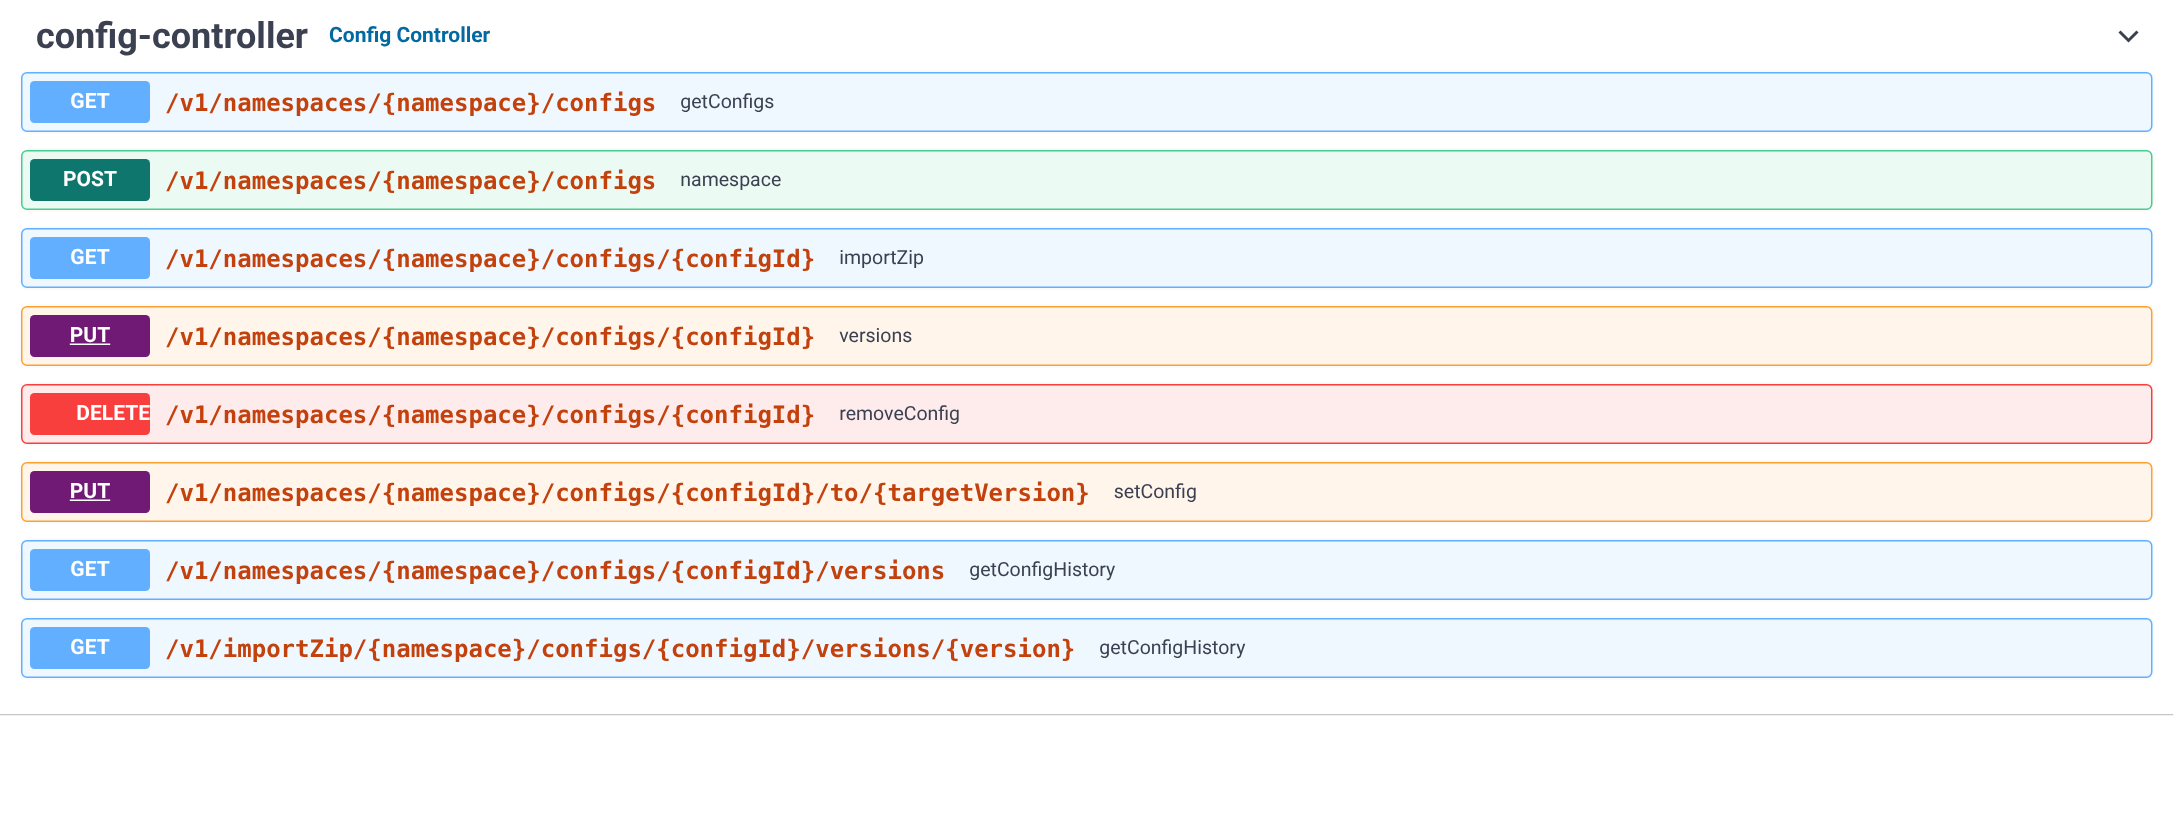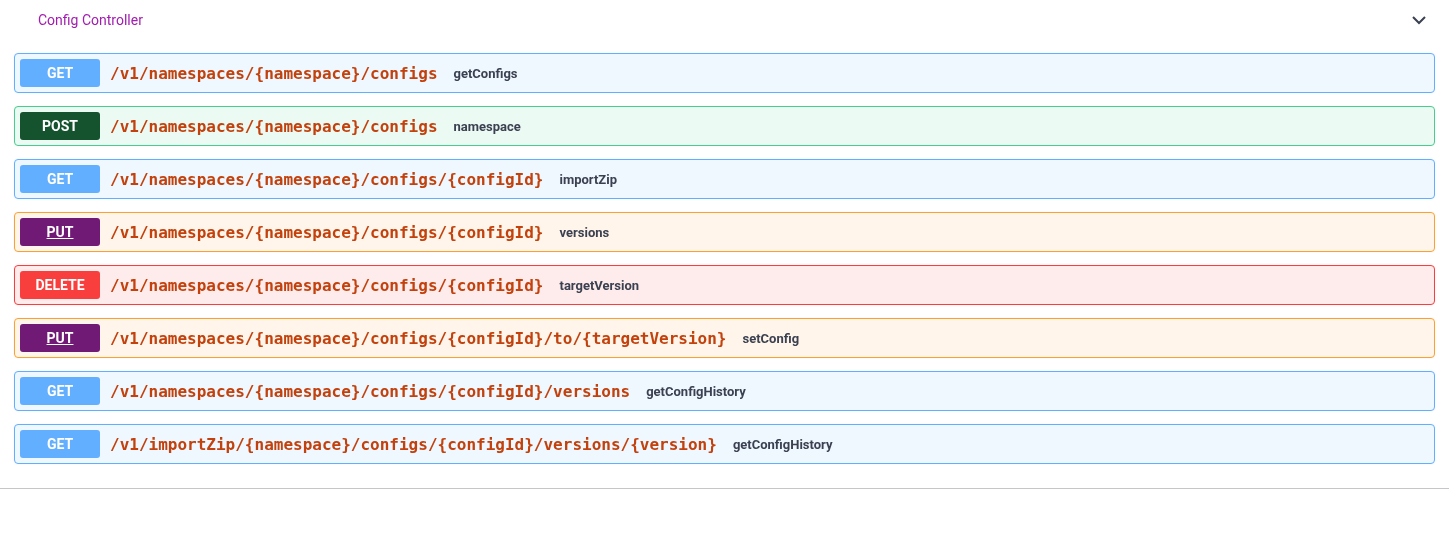--- a/index.html
+++ b/index.html
@@ -20,40 +20,40 @@
       cursor: pointer;
     }
     .tag-name {
       font-size: 24px;
       font-weight: 700;
       color: #3b4151;
       font-family: -apple-system, BlinkMacSystemFont, "Segoe UI", Roboto, sans-serif;
     }
     .tag-desc {
       font-size: 14px;
-      color: #a21caf;
+      color: #0369a1;
       margin-left: 14px;
-      font-weight: 400;
+      font-weight: 700;
     }
     .tag-expand {
       margin-left: auto;
       display: flex;
       align-items: center;
     }
     .tag-expand svg {
       width: 20px;
       height: 20px;
     }
     .operations {
       padding: 0 14px 12px 14px;
     }
     .opblock {
       border: 1px solid;
       border-radius: 4px;
-      margin: 13px 0 12px 0;
+      margin: 0 0 12px 0;
       box-shadow: 0 0 3px rgba(0,0,0,0.05);
     }
     .opblock-summary {
       display: flex;
       align-items: center;
       padding: 5px;
       cursor: pointer;
     }
     .method {
       font-size: 14px;
@@ -70,44 +70,45 @@
       font-weight: 600;
       padding: 0 10px;
       color: #c2410c;
       font-family: ui-monospace, SFMono-Regular, Menlo, Monaco, Consolas, monospace;
       word-break: break-all;
     }
     .summary {
       font-size: 13px;
       color: #3b4151;
       padding: 0 6px;
-      font-weight: 700;
+      font-weight: 400;
     }
 
     
     .opblock.get { background: rgba(97,175,254,0.1); border-color: #61affe; }
     .opblock.get .method { background: #61affe; }
 
     
     .opblock.post { background: rgba(73,204,144,0.1); border-color: #49cc90; }
-    .opblock.post .method { background: #14532d; }
+    .opblock.post .method { background: #0f766e; }
 
     
     .opblock.put { background: rgba(252,161,48,0.1); border-color: #fca130; }
     .opblock.put .method { background: #701a75; text-decoration: underline; }
 
     
     .opblock.delete { background: rgba(249,62,62,0.1); border-color: #f93e3e; }
-    .opblock.delete .method { background: #f93e3e; }
+    .opblock.delete .method { background: #f93e3e; text-align: right; }
   </style>
 </head>
 <body>
 
 <div class="tag-section">
   <div class="tag-header">
+    <span class="tag-name">config-controller</span>
     <span class="tag-desc">Config Controller</span>
     <span class="tag-expand">
       <svg viewBox="0 0 20 20" fill="none" stroke="#3b4151" stroke-width="2">
         <polyline points="4 7 10 13 16 7"></polyline>
       </svg>
     </span>
   </div>
 
   <div class="operations">
 
@@ -140,21 +141,21 @@
         <span class="method">PUT</span>
         <span class="path">/v1/namespaces/{namespace}/configs/{configId}</span>
         <span class="summary">versions</span>
       </div>
     </div>
 
     <div class="opblock delete">
       <div class="opblock-summary">
         <span class="method">DELETE</span>
         <span class="path">/v1/namespaces/{namespace}/configs/{configId}</span>
-        <span class="summary">targetVersion</span>
+        <span class="summary">removeConfig</span>
       </div>
     </div>
 
     <div class="opblock put">
       <div class="opblock-summary">
         <span class="method">PUT</span>
         <span class="path">/v1/namespaces/{namespace}/configs/{configId}/to/{targetVersion}</span>
         <span class="summary">setConfig</span>
       </div>
     </div>

